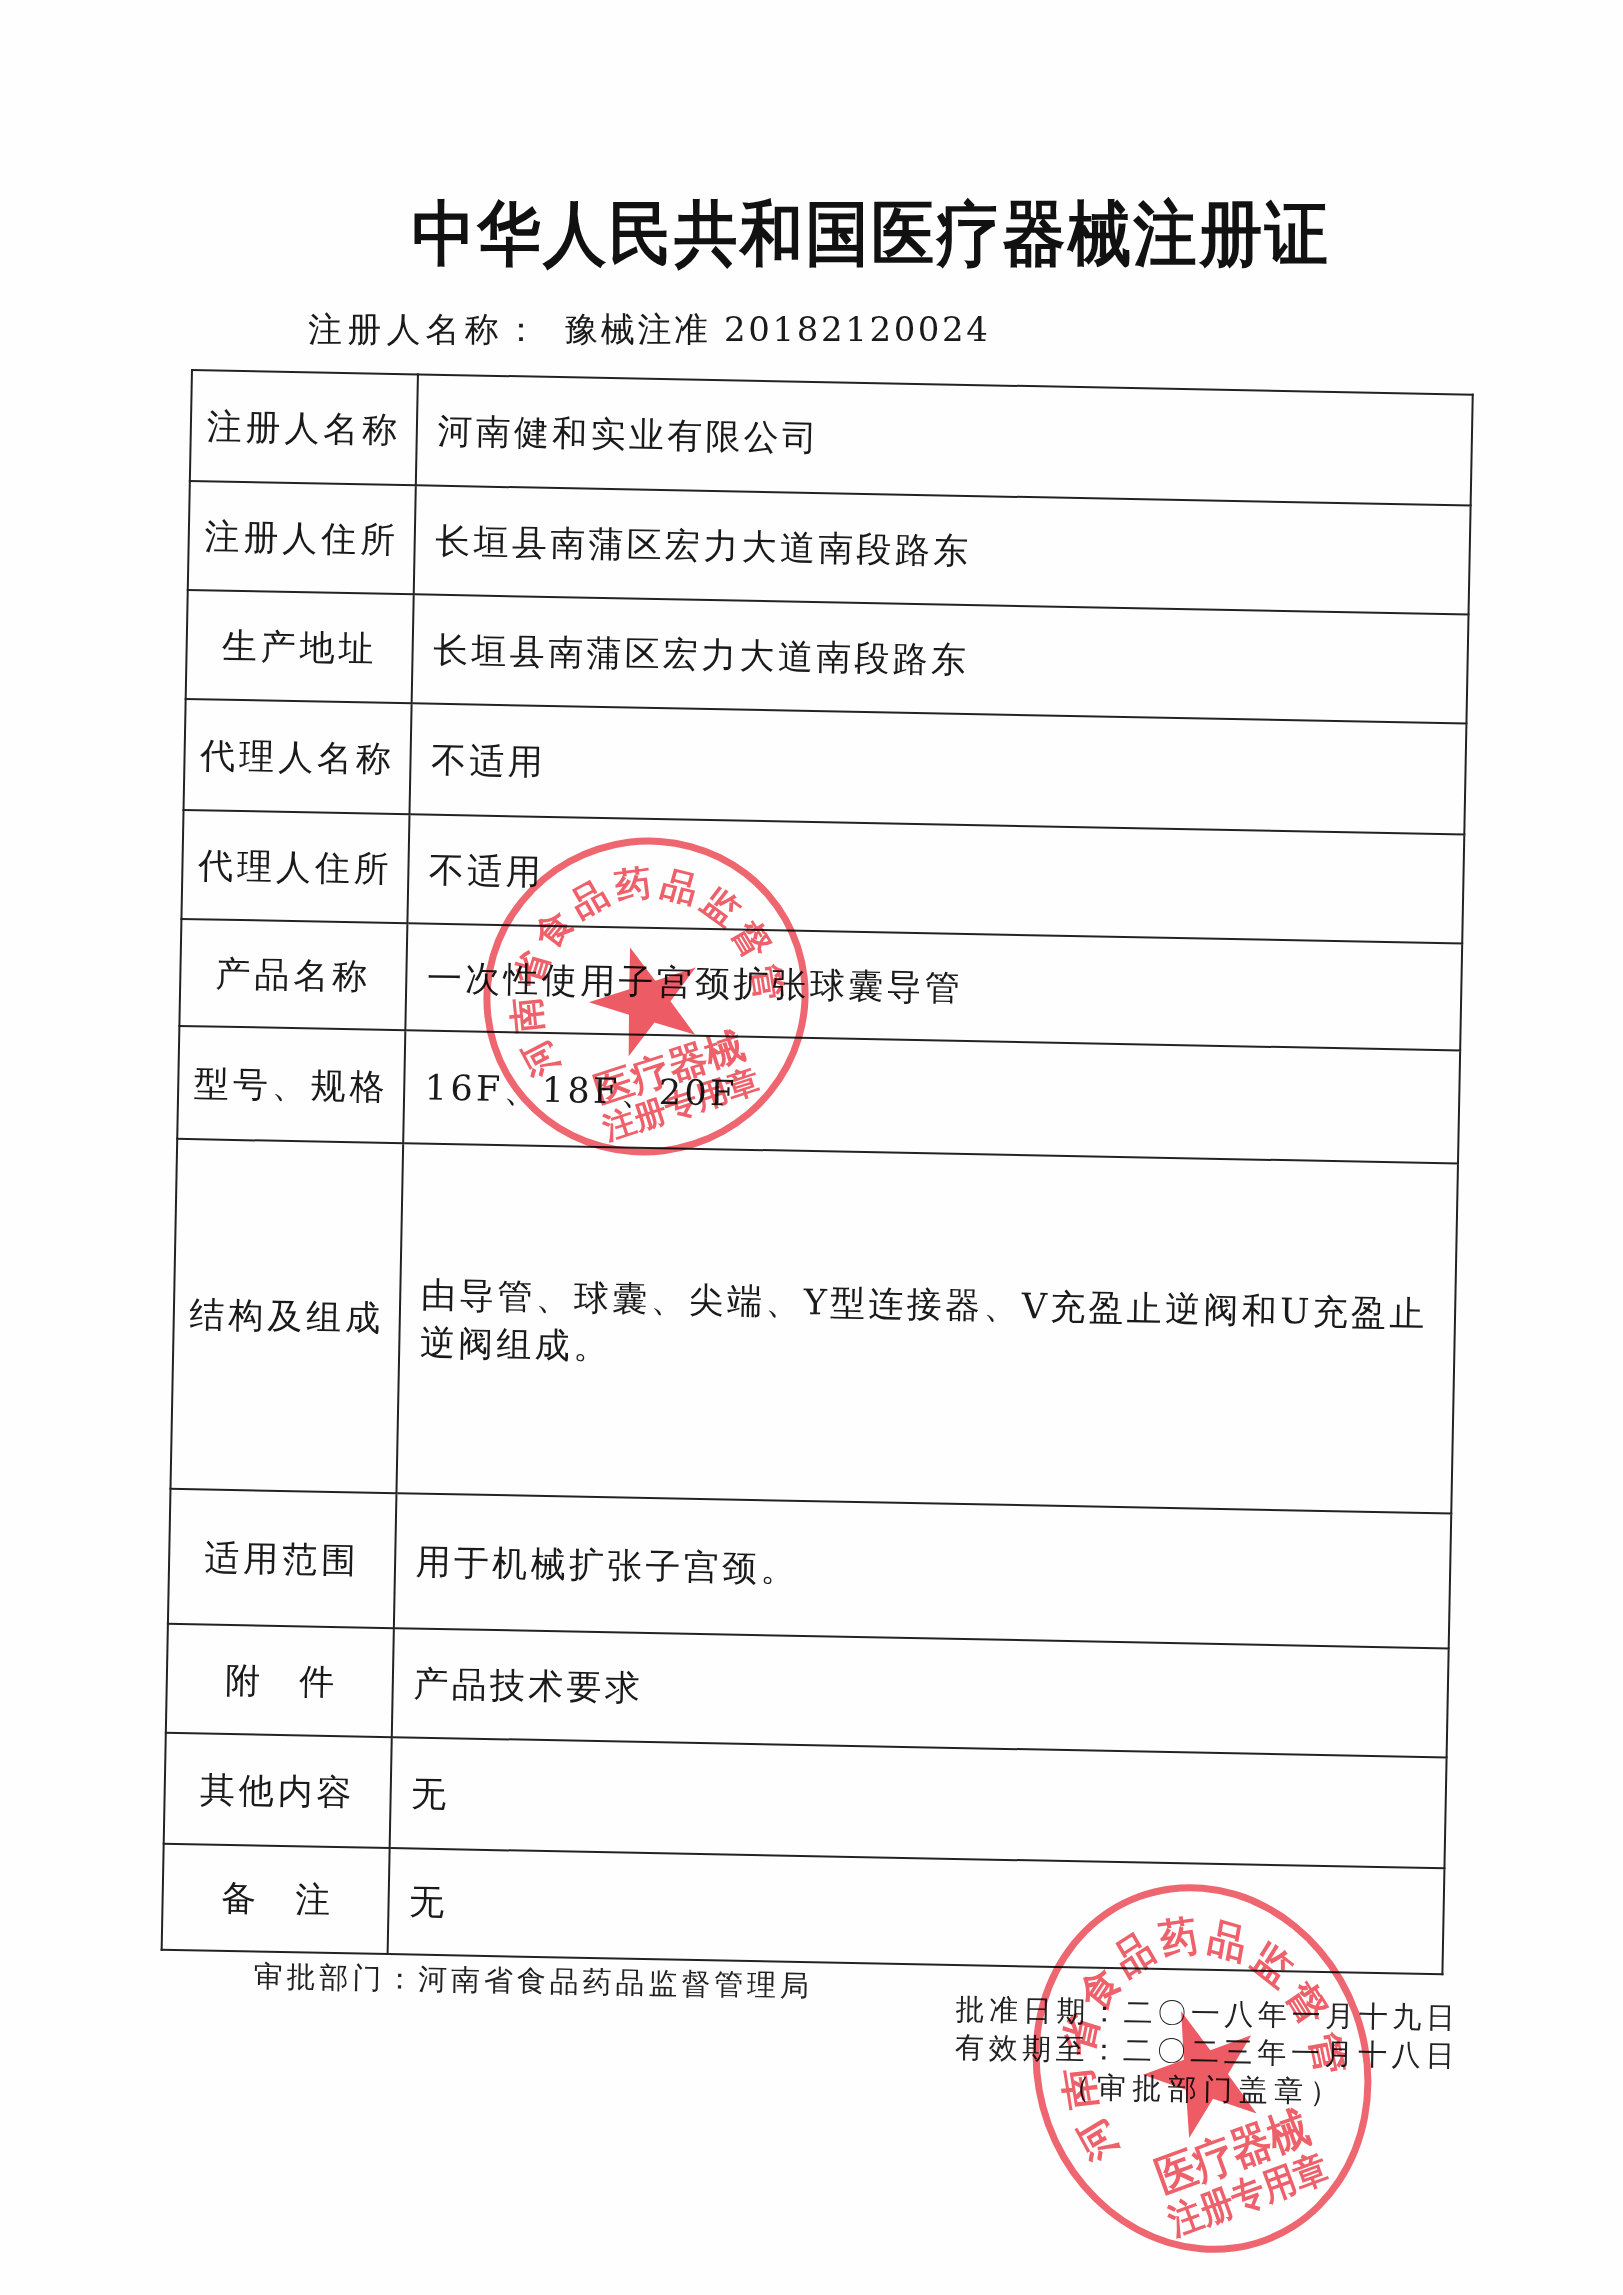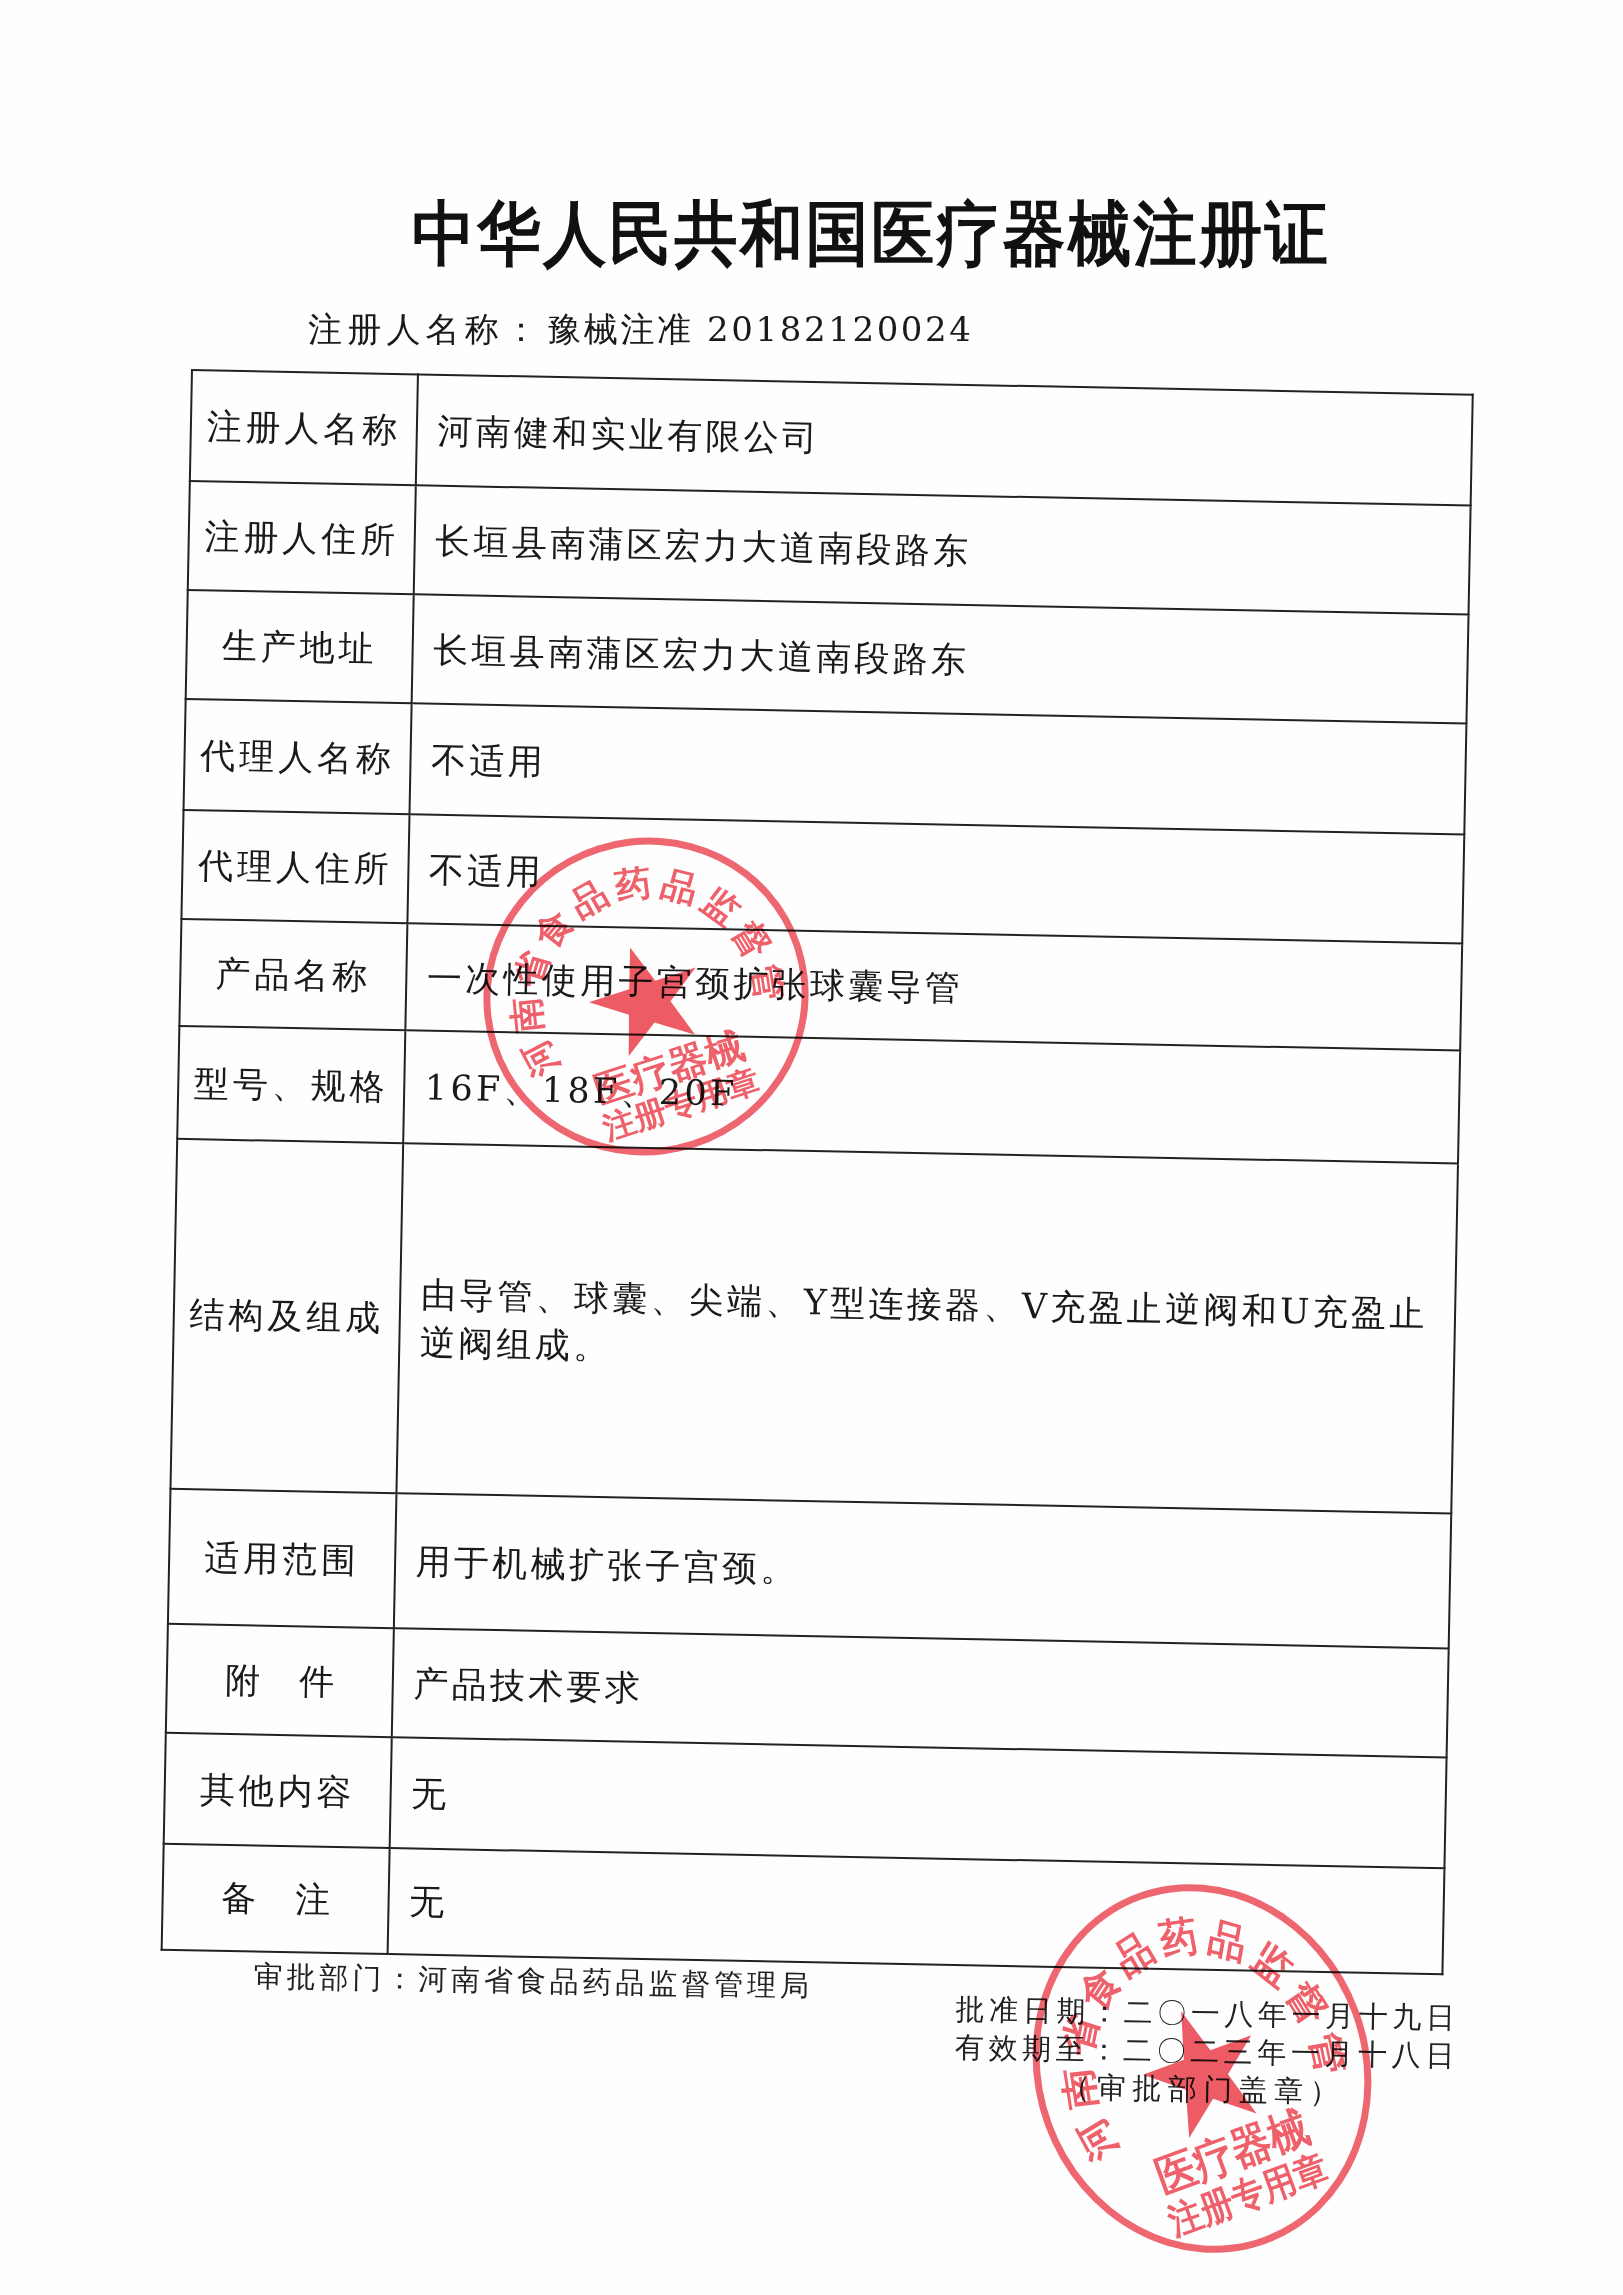--- a/index.html
+++ b/index.html
@@ -41,21 +41,21 @@
     position: absolute;
     left: 308px;
     top: 306px;
     font-size: 34px;
     line-height: 46px;
     white-space: nowrap;
     color: #1a1a1a;
     letter-spacing: 2.6px;
   }
   .reg-no .reg-label { letter-spacing: 5.2px; }
-  .reg-no .reg-value { margin-left: 4px; }
+  .reg-no .reg-value { margin-left: 21px; }
 
   .table-wrap {
     position: absolute;
     left: 191px;
     top: 369px;
     width: 1283px;
     transform-origin: 0 0;
     transform: rotate(1.1deg);
   }
   table.cert {

